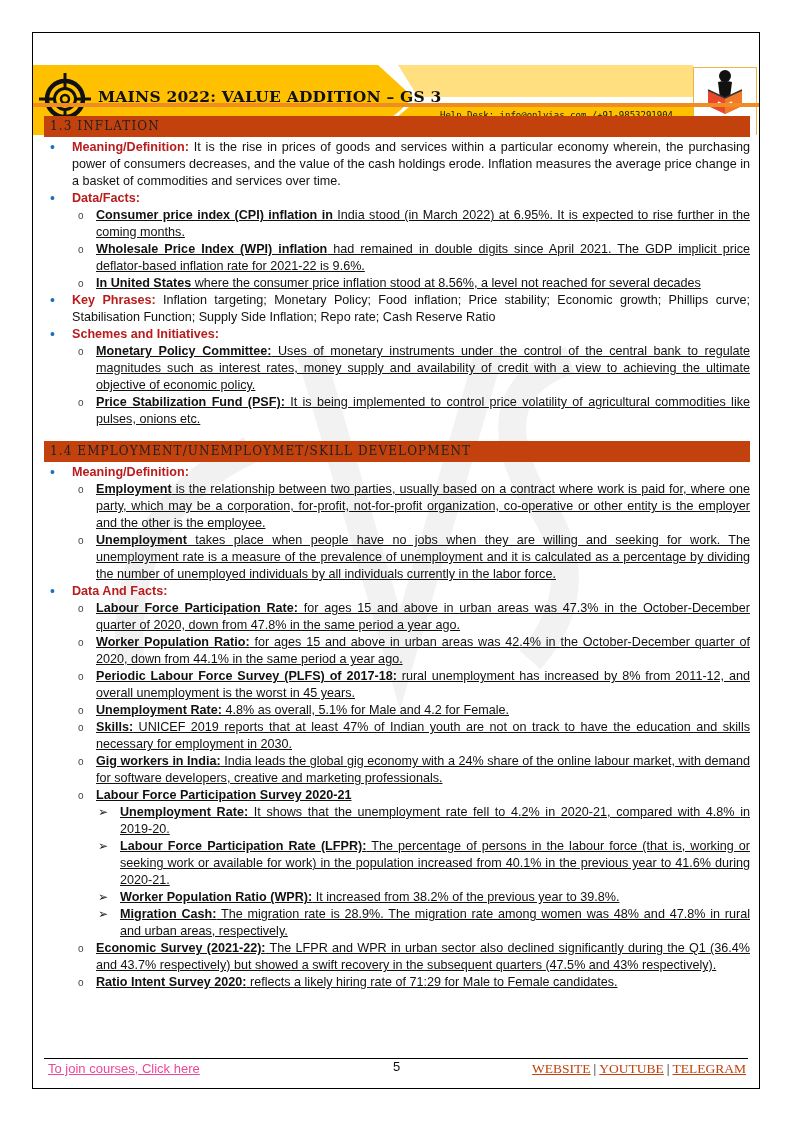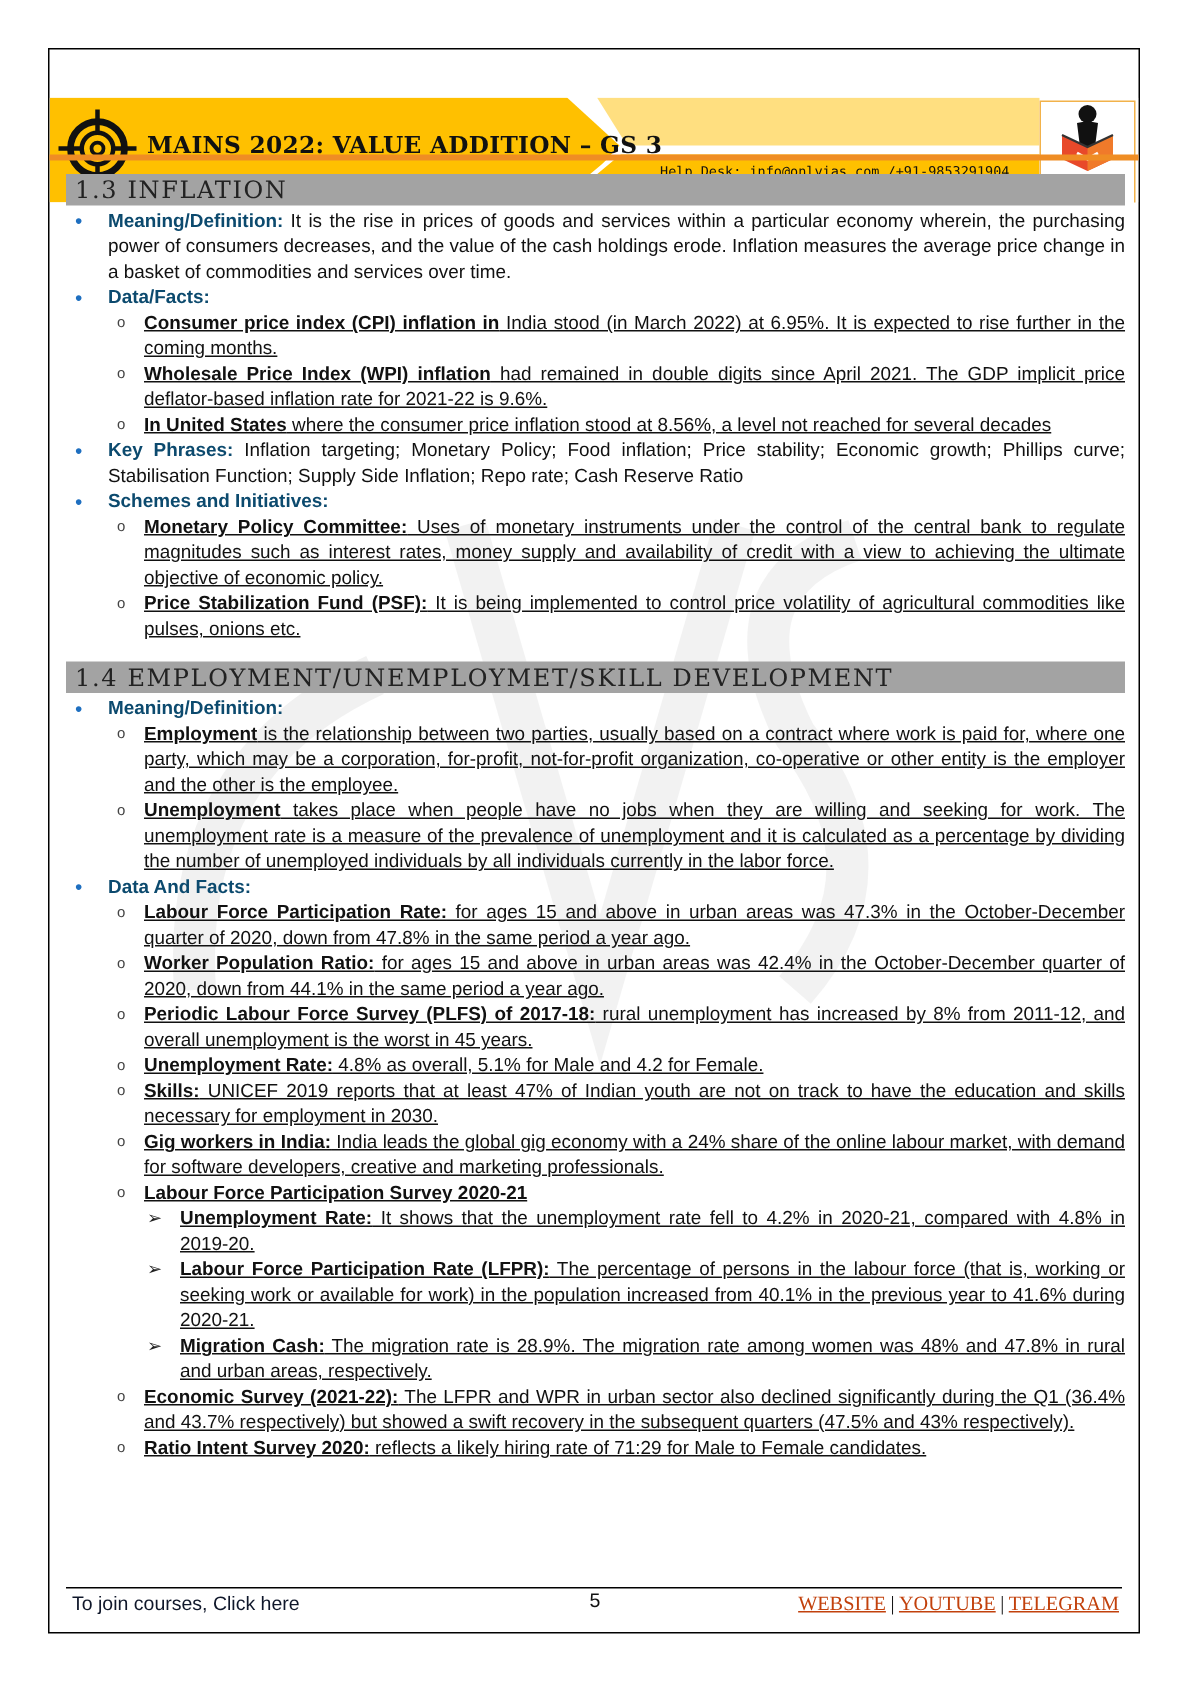--- a/index.html
+++ b/index.html
@@ -23,39 +23,39 @@
   .logo-sub { position: absolute; left: 17px; bottom: 0px; font-size: 4px; color: #555; font-family: "DejaVu Serif", serif; }
   .hdr-orange-line { position: absolute; left: 33px; top: 103px; width: 726px; height: 4px; background: #ef8d24; }
 
   
   .watermark { position: absolute; left: 100px; top: 330px; width: 560px; height: 520px; pointer-events: none; }
 
   
   .content { position: absolute; left: 44px; top: 116px; width: 706px;
              font-family: "Liberation Sans Narrow", "Liberation Sans", sans-serif; font-size: 12.6px;
              line-height: 17px; }
-  .section-head { background: #a3a3a3; padding: 2px 6px; font-family: "DejaVu Serif", serif;
-                  font-size: 16px; letter-spacing: 1.1px; color: #222; margin-bottom: 2px; }
+  .section-head { background: #c2410c; padding: 2px 6px; font-family: "DejaVu Serif", serif;
+                  font-size: 12px; letter-spacing: 1.1px; color: #222; margin-bottom: 2px; }
   .section-head.second { margin-top: 13px; }
   ul { margin: 0; padding: 0; list-style: none; }
   .l1 > li { position: relative; padding-left: 28px; text-align: justify; }
   .l1 > li::before { content: "\2022"; position: absolute; left: 6px; top: 0; color: #1e6fc0; font-size: 14px; }
-  .kw { color: #0c4a6e; font-weight: bold; }
+  .kw { color: #b91c1c; font-weight: bold; }
   .l2 > li { position: relative; padding-left: 24px; text-align: justify; text-decoration: underline; }
   .l2 > li::before { content: "o"; position: absolute; left: 6px; top: 0; font-size: 10px; color: #444; }
   .l3 > li { position: relative; padding-left: 24px; text-align: justify; }
   .l3 > li::before { content: "\27A2"; position: absolute; left: 2px; top: 0; font-size: 12px; color: #222; }
   b { font-weight: bold; }
   .l1 { text-align: justify; }
 
   
   .footer-line { position: absolute; left: 44px; top: 1058px; width: 704px; height: 1px; background: #000; }
   .footer { position: absolute; left: 48px; top: 1061px; width: 698px; height: 18px;
             font-family: "Liberation Sans", sans-serif; font-size: 13px; }
-  .footer-left { position: absolute; left: 0; top: 0; color: #0f172a; }
+  .footer-left { position: absolute; left: 0; top: 0; color: #ec4899; text-decoration: underline; }
   .footer-page { position: absolute; left: 345px; top: -2px; color: #111; }
   .footer-right { position: absolute; right: 0; top: 0; font-family: "Liberation Serif", serif; font-size: 13.5px; }
   .footer-right a { color: #c2410c; text-decoration: underline; }
   .footer-right .sep { color: #111; margin: 0 3px; }
 </style>
 </head>
 <body>
 
 <div class="page-frame"></div>
 
@@ -133,20 +133,21 @@
         <li><b>Labour Force Participation Rate:</b><span> for ages 15 and above in urban areas was 47.3% in the October-December quarter of 2020, down from 47.8% in the same period a year ago.</span></li>
         <li><b>Worker Population Ratio:</b><span> for ages 15 and above in urban areas was 42.4% in the October-December quarter of 2020, down from 44.1% in the same period a year ago.</span></li>
         <li><b>Periodic Labour Force Survey (PLFS) of 2017-18:</b><span> rural unemployment has increased by 8% from 2011-12, and overall unemployment is the worst in 45 years.</span></li>
         <li><b>Unemployment Rate:</b><span> 4.8% as overall, 5.1% for Male and 4.2 for Female.</span></li>
         <li><b>Skills:</b><span> UNICEF 2019 reports that at least 47% of Indian youth are not on track to have the education and skills necessary for employment in 2030.</span></li>
         <li><b>Gig workers in India:</b><span> India leads the global gig economy with a 24% share of the online labour market, with demand for software developers, creative and marketing professionals.</span></li>
         <li><b>Labour Force Participation Survey 2020-21</b>
           <ul class="l3">
             <li><b>Unemployment Rate:</b><span> It shows that the unemployment rate fell to 4.2% in 2020-21, compared with 4.8% in 2019-20.</span></li>
             <li><b>Labour Force Participation Rate (LFPR):</b><span> The percentage of persons in the labour force (that is, working or seeking work or available for work) in the population increased from 40.1% in the previous year to 41.6% during 2020-21.</span></li>
+            <li><b>Worker Population Ratio (WPR):</b><span> It increased from 38.2% of the previous year to 39.8%.</span></li>
             <li><b>Migration Cash:</b><span> The migration rate is 28.9%. The migration rate among women was 48% and 47.8% in rural and urban areas, respectively.</span></li>
           </ul>
         </li>
         <li><b>Economic Survey (2021-22):</b><span> The LFPR and WPR in urban sector also declined significantly during the Q1 (36.4% and 43.7% respectively) but showed a swift recovery in the subsequent quarters (47.5% and 43% respectively).</span></li>
         <li><b>Ratio Intent Survey 2020:</b><span> reflects a likely hiring rate of 71:29 for Male to Female candidates.</span></li>
       </ul>
     </li>
   </ul>
 </div>
 

